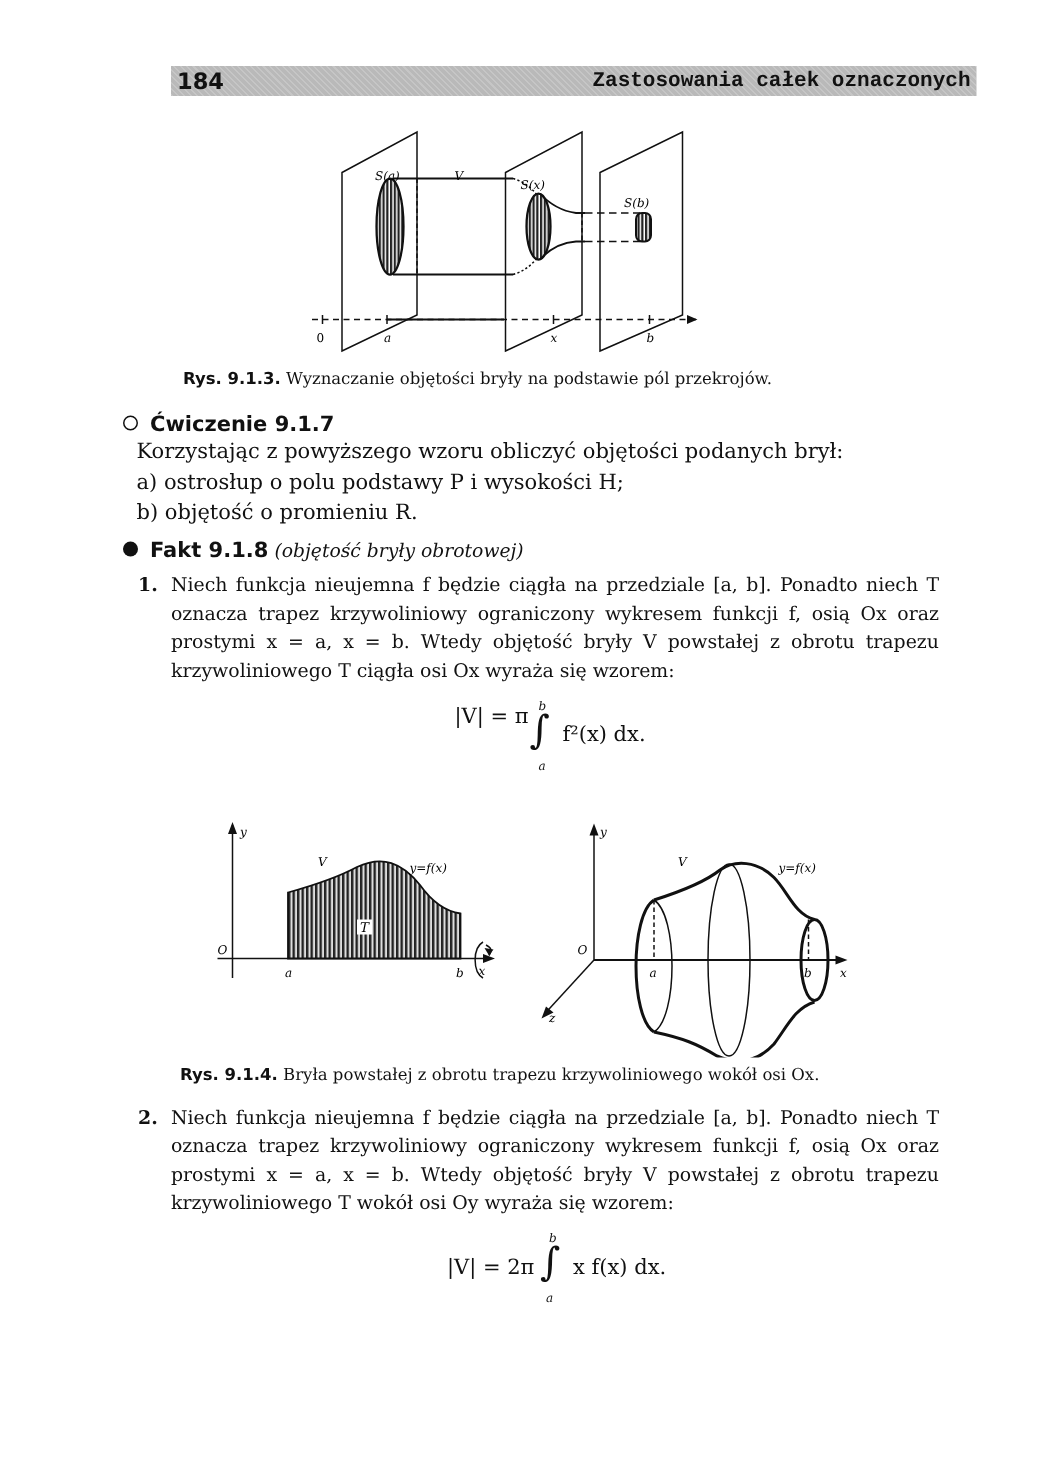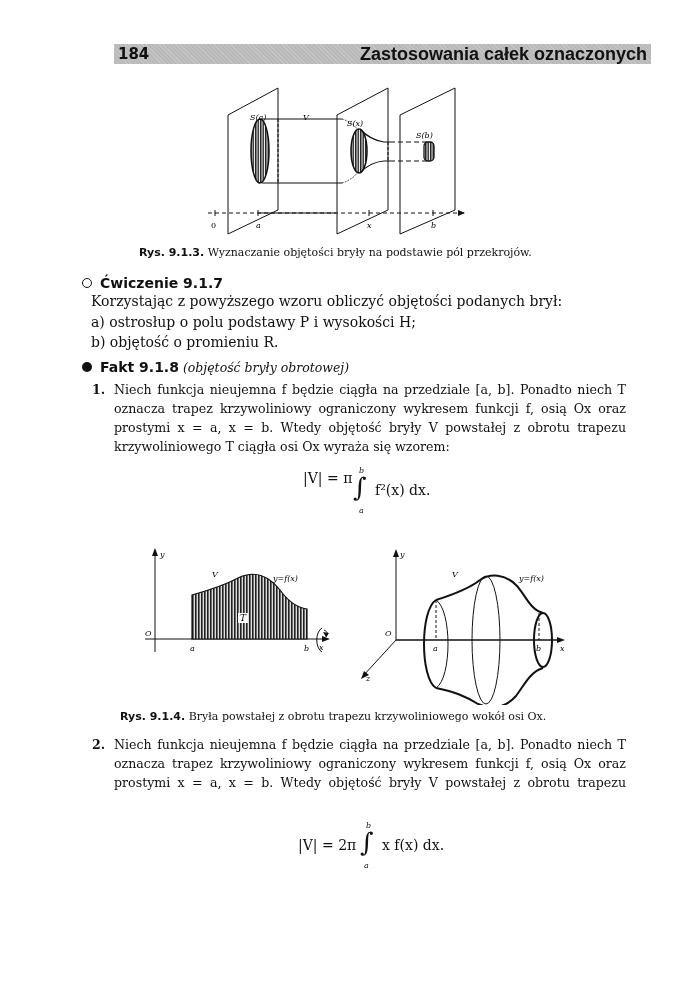--- a/index.html
+++ b/index.html
@@ -1,20 +1,20 @@
 <!DOCTYPE html>
 <html><head>
 <meta charset="utf-8">
 <style>
   html, body { margin:0; padding:0; background:#fff; }
   body { width:696px; height:981px; position:relative; overflow:hidden; font-family:"DejaVu Serif", serif; color:#111; }
   .header { position:absolute; left:82px; top:44px; width:537px; height:20px; background:#b9b9b9;
     background-image: repeating-linear-gradient(45deg, rgba(255,255,255,.18) 0 1px, transparent 1px 3px); margin-left: 32px; }
   .header .pnum { position:absolute; left:4px; top:0; font-family:"DejaVu Sans", sans-serif; font-weight:bold; font-size:15px; line-height:20px; color:#111; }
-  .header .htitle { position:absolute; right:4px; top:0; font-family:Liberation Sans, sans-serif; font-weight:bold; font-size:18px; line-height:20px; color:#111; }
+  .header .htitle { position:absolute; right:4px; top:0; font-family:Liberation Mono, monospace; font-weight:bold; font-size:14px; line-height:20px; color:#111; }
   .fig { position:absolute; }
   .caption { position:absolute; font-size:11px; white-space:nowrap; }
   .caption b { font-family:"DejaVu Sans", sans-serif; }
   .sec { position:absolute; left:82px; font-family:"DejaVu Sans", sans-serif; font-weight:bold; font-size:14px; }
   .sec .bul { display:inline-block; width:10px; height:10px; border-radius:50%; margin-right:8px; vertical-align:0; box-sizing:border-box; }
   .sec .bul.open { border:1.5px solid #111; }
   .sec .bul.fill { background:#111; }
   .sec .it { font-family:"DejaVu Serif", serif; font-style:italic; font-weight:normal; font-size:12.5px; margin-left:4px;text-align:center; }
   .p { position:absolute; font-size:14px; white-space:nowrap; }
   .item { position:absolute; left:92px; width:536px; font-size:12.6px; line-height:19px; }
@@ -73,21 +73,21 @@
   <text x="250" y="120">S(a)</text>
   <text x="303" y="120">V</text>
   <text x="347" y="126">S(x)</text>
   <text x="416" y="138">S(b)</text>
   <text x="211" y="228" font-style="normal">0</text>
   <text x="256" y="228">a</text>
   <text x="367" y="228">x</text>
   <text x="431" y="228">b</text>
 </svg>
 
-<div class="caption" style="left:139px;top:246px">
+<div class="caption" style="left:122px;top:246px">
   <b>Rys. 9.1.3.</b><span> Wyznaczanie objętości bryły na podstawie pól przekrojów.</span>
 </div>
 
 <div class="sec" style="top:275px">
   <span class="bul open"></span><span>Ćwiczenie 9.1.7</span>
 </div>
 <div class="p" style="left:91px;top:293px">Korzystając z powyższego wzoru obliczyć objętości podanych brył:</div>
 <div class="p" style="left:91px;top:314px">a) ostrosłup o polu podstawy P i wysokości H;</div>
 <div class="p" style="left:91px;top:334px">b) objętość o promieniu R.</div>
 
@@ -171,20 +171,21 @@
 <div class="caption" style="left:120px;top:710px">
   <b>Rys. 9.1.4.</b><span> Bryła powstałej z obrotu trapezu krzywoliniowego wokół osi Ox.</span>
 </div>
 
 <div class="item" style="top:735px">
   <span class="n">2.</span>
   <div class="txt">
     <span>Niech funkcja nieujemna f będzie ciągła na przedziale [a, b]. Ponadto niech T</span>
     <span>oznacza trapez krzywoliniowy ograniczony wykresem funkcji f, osią Ox oraz</span>
     <span>prostymi x = a, x = b. Wtedy objętość bryły V powstałej z obrotu trapezu</span>
+    <span class="last">krzywoliniowego T wokół osi Oy wyraża się wzorem:</span>
   </div>
 </div>
 
 <div class="formula" style="left:298px;top:821px;width:180px;height:50px">
   <span style="position:absolute;left:0;top:16px">|V| = 2π</span>
   <span class="lim" style="left:68px;top:0">b</span>
   <span class="int" style="left:62px;top:6px">∫</span>
   <span class="lim" style="left:66px;top:40px">a</span>
   <span style="position:absolute;left:84px;top:16px;">x f(x) dx.</span>
 </div>

